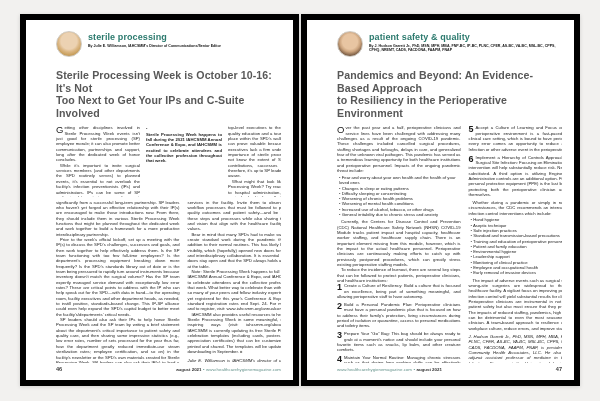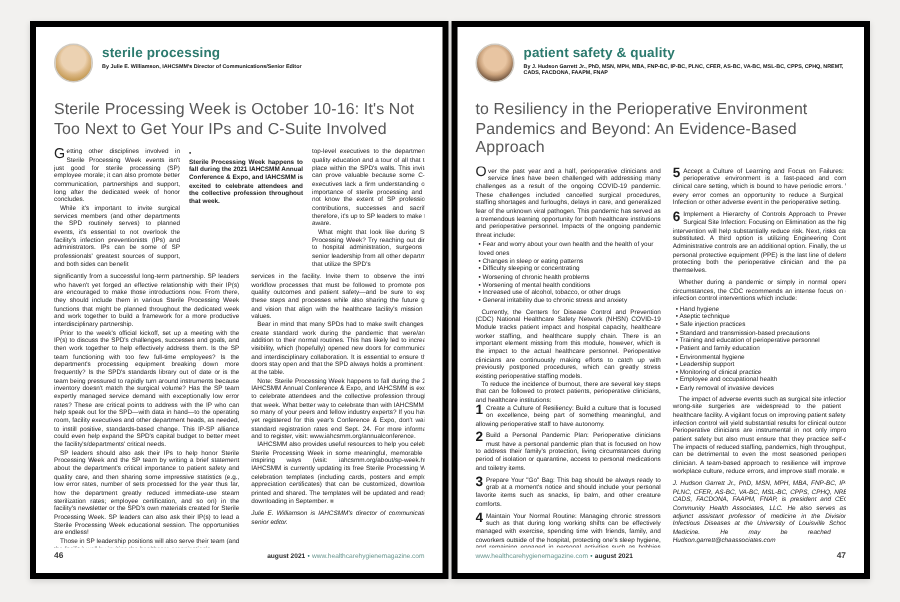--- a/index.html
+++ b/index.html
@@ -7,42 +7,42 @@
     width:600px;height:401px;
     background:#f2f1ef;
     font-family:"Liberation Sans",sans-serif;
     color:#1f1f1f;
     overflow:hidden;
     -webkit-font-smoothing:antialiased;
   }
   .canvas{position:relative;width:600px;height:401px;}
   .page{
     position:absolute;top:14px;width:279px;height:372px;
-    background:#ffffff;border:4px solid #000000;
+    background:#ffffff;border:6px solid #000000;
     box-shadow:0 1px 4px rgba(0,0,0,.14);
-    box-sizing:border-box;padding:11px 12px 8px 12px;
+    box-sizing:border-box;padding:11px 12px 8px 30px;
     display:flex;flex-direction:column;
   }
   .page-left{left:20px;}
   .page-right{left:301px;}
 
   
   .hdr{display:flex;align-items:flex-start;gap:6px;margin-bottom:5px;min-height:27px;}
   .avatar{
     width:26px;height:26px;border-radius:50%;flex:0 0 26px;
     border:1px solid #cfcac2;box-sizing:border-box;
   }
   .avatar.woman{background:radial-gradient(circle at 50% 38%,#ecd2b2 0 42%,#dcb886 55%,#c9a05e 72%,#a77f3f 100%);}
   .avatar.man{background:radial-gradient(circle at 50% 40%,#e8c5a2 0 40%,#caa27c 55%,#6b4f3a 78%,#3f2e22 100%);}
   .hdr-txt{padding-top:1px;}
   .section-title{margin:0;font-size:9px;line-height:10px;font-weight:700;color:#2c7a6e;letter-spacing:.1px;}
   .byline{margin:2px 0 0;font-size:3.6px;line-height:4.4px;font-weight:700;color:#141414;max-width:215px;}
 
   
-  .art-title{margin:6px 0 6px;font-weight:400;color:#585858;font-size:10.6px;line-height:12.6px;letter-spacing:.1px;}
+  .art-title{margin:6px 0 6px;font-weight:700;color:#585858;font-size:10.6px;line-height:12.6px;letter-spacing:.1px;}
   .art-title span{display:block;}
 
   
   .bodytxt, .bodytxt p{font-size:4.25px;line-height:5.35px;text-align:justify;color:#222;}
   .bodytxt p{margin:0;}
   p.ind{text-indent:4px;}
   .dropcap{float:left;font-size:9.5px;line-height:8.6px;padding:0.5px 1px 0 0;color:#222;}
 
   
   .toprow{display:flex;gap:6px;height:81px;overflow:hidden;margin-bottom:3px;}
@@ -139,22 +139,22 @@
   <div class="page page-right">
     <div class="hdr">
       <div class="avatar man"></div>
       <div class="hdr-txt">
         <h2 class="section-title">patient safety &amp; quality</h2>
         <p class="byline">By J. Hudson Garrett Jr., PhD, MSN, MPH, MBA, FNP-BC, IP-BC, PLNC, CFER, AS-BC, VA-BC, MSL-BC, CPPS, CPHQ, NREMT, CADS, FACDONA, FAAPM, FNAP</p>
       </div>
     </div>
 
     <h1 class="art-title">
+      <span>Pandemics and Beyond: An Evidence-Based Approach</span>
       <span>to Resiliency in the Perioperative Environment</span>
-      <span>Pandemics and Beyond: An Evidence-Based Approach</span>
     </h1>
 
     <div class="colrow bodytxt">
       <div class="wcol">
         <p><span class="dropcap">O</span><span>ver the past year and a half, perioperative clinicians and service lines have been challenged with addressing many challenges as a result of the ongoing COVID-19 pandemic. These challenges included cancelled surgical procedures, staffing shortages and furloughs, delays in care, and generalized fear of the unknown viral pathogen. This pandemic has served as a tremendous learning opportunity for both healthcare institutions and perioperative personnel. Impacts of the ongoing pandemic threat include:</span></p>
         <ul class="dots">
           <li>Fear and worry about your own health and the health of your loved ones</li>
           <li>Changes in sleep or eating patterns</li>
           <li>Difficulty sleeping or concentrating</li>
           <li>Worsening of chronic health problems</li>

